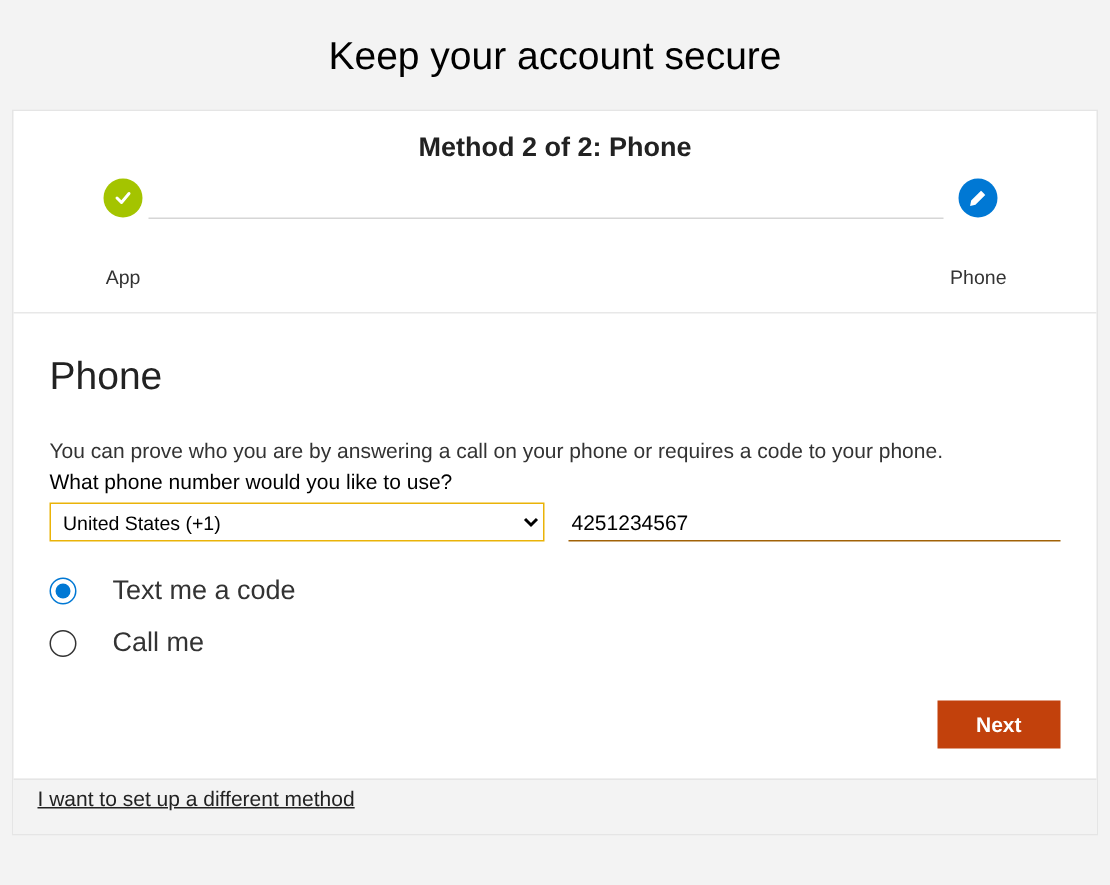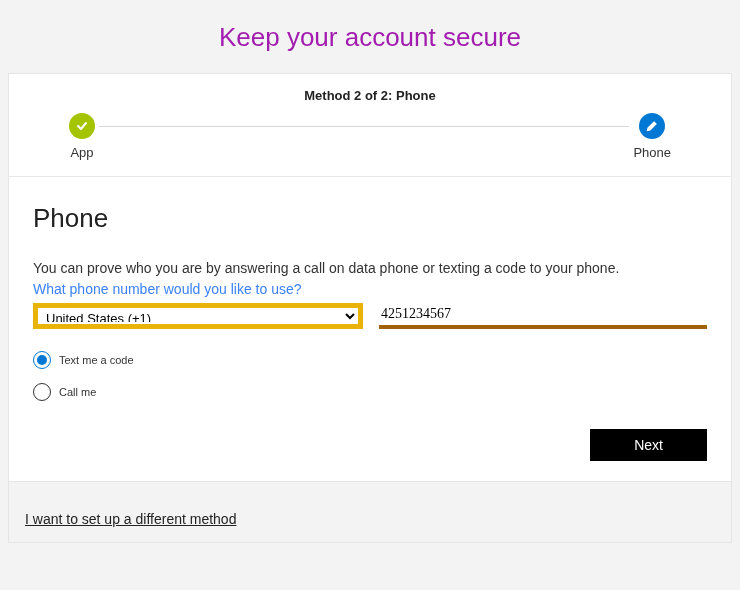--- a/index.html
+++ b/index.html
@@ -13,54 +13,55 @@
     .page {
       padding: 8px 8px 0 8px;
     }
     .header {
       text-align: center;
       padding: 14px 0 12px 0;
     }
     .header h1 {
       font-size: 26px;
       font-weight: 400;
-      color: #a21caf;
+      color: #000000;
     }
     .header p {
       font-size: 14px;
       color: #333;
       margin-top: 10px;
     }
     .card {
       background: #fff;
       border: 1px solid #e5e5e5;
       margin-top: 8px;
     }
     .stepper-section {
       border-bottom: 1px solid #e8e8e8;
       padding: 14px 20px 16px 20px;
       text-align: center;
     }
     .stepper-title {
-      font-size: 13px;
+      font-size: 18px;
       font-weight: 600;
       color: #222;
     }
     .stepper {
       display: flex;
       align-items: center;
       justify-content: center;
       margin-top: 10px;
       padding: 0 40px;
     }
     .step {
       display: flex;
       flex-direction: column;
       align-items: center;
       position: relative;
+      gap: 26px;
     }
     .step-circle {
       width: 26px;
       height: 26px;
       border-radius: 50%;
       display: flex;
       align-items: center;
       justify-content: center;
     }
     .step-done { background: #a4c400; }
@@ -90,45 +91,45 @@
       color: #222;
     }
     .description {
       font-size: 14px;
       color: #333;
       margin-top: 24px;
       line-height: 1.5;
     }
     .prompt {
       font-size: 14px;
-      color: #3b82f6;
+      color: #000000;
       margin-top: 2px;
     }
     .phone-row {
       display: flex;
       gap: 16px;
       margin-top: 6px;
       align-items: flex-end;
     }
     .country-select {
       width: 330px;
       height: 26px;
-      border: 5px solid #eab308;
+      border: 1px solid #eab308;
       font-size: 13px;
       padding: 2px 4px;
       background: #fff;
       font-family: inherit;
     }
     .phone-input {
       flex: 1;
       height: 26px;
       border: none;
-      border-bottom: 4px solid #a16207;
-      font-size: 14px;
-      font-family: Liberation Serif, serif;
+      border-bottom: 1px solid #a16207;
+      font-size: 14px;
+      font-family: Liberation Sans, sans-serif;
       outline: none;
       padding: 2px 2px;
     }
     .radios {
       margin-top: 22px;
     }
     .radio-row {
       display: flex;
       align-items: center;
       margin-bottom: 14px;
@@ -148,47 +149,48 @@
     .radio-outer.selected {
       border-color: #0078d4;
     }
     .radio-inner {
       width: 10px;
       height: 10px;
       border-radius: 50%;
       background: #0078d4;
     }
     .radio-label {
-      font-size: 11px;
-      color: #333;
+      font-size: 18px;
+      color: #333;
+      margin-left: 16px;
     }
     .rates {
       font-size: 14px;
       color: #333;
       margin-top: 4px;
     }
     .actions {
       display: flex;
       justify-content: flex-end;
       margin-top: 28px;
     }
     .next-btn {
-      background: #000000;
+      background: #c2410c;
       color: #fff;
       border: none;
       font-size: 14px;
-      font-weight: 400;
-      padding: 8px 44px;
+      font-weight: 700;
+      padding: 8px 26px;
       font-family: inherit;
       cursor: pointer;
     }
     .footer {
       background: #f3f3f3;
       border-top: 1px solid #e5e5e5;
-      padding: 28px 16px 14px 16px;
+      padding: 4px 16px 14px 16px;
     }
     .alt-link {
       font-size: 14px;
       color: #222;
       text-decoration: underline;
       cursor: pointer;
       background: none;
       border: none;
       font-family: inherit;
       padding: 0;
@@ -225,21 +227,21 @@
                 </svg>
             </span>
           </div>
           <div class="step-label">Phone</div>
         </div>
       </div>
     </div>
 
     <div class="content">
       <h2>Phone</h2>
-      <p class="description">You can prove who you are by answering a call on data phone or texting a code to your phone.</p>
+      <p class="description">You can prove who you are by answering a call on your phone or requires a code to your phone.</p>
       <p class="prompt">What phone number would you like to use?</p>
 
       <div class="phone-row">
         <select class="country-select">
           <option>United States (+1)</option>
         </select>
         <input type="text" class="phone-input" value="4251234567" style="">
       </div>
 
       <div class="radios">

